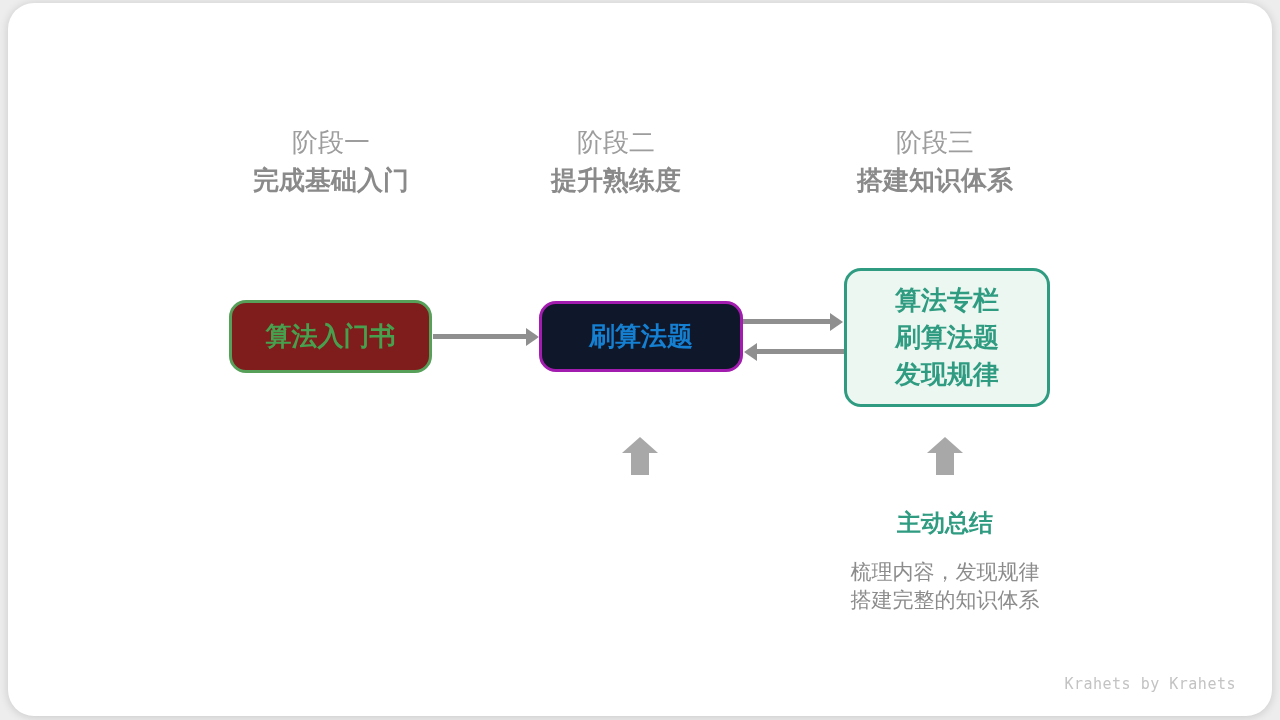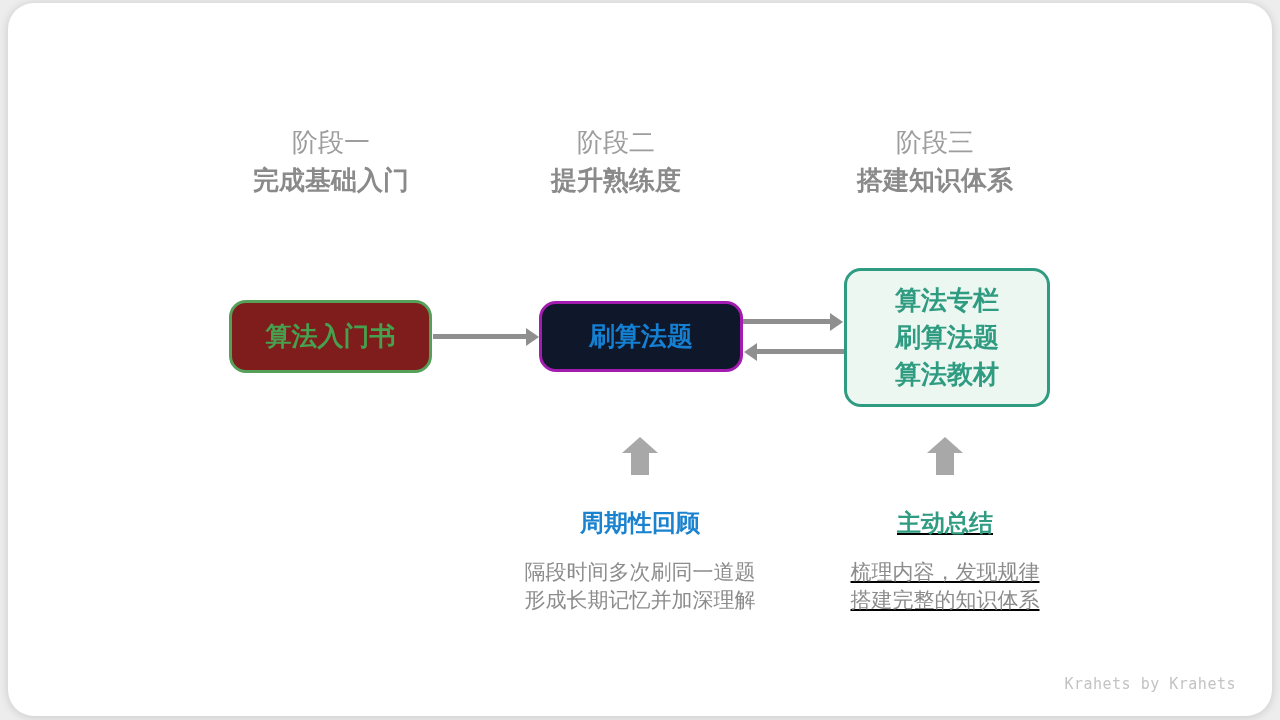--- a/index.html
+++ b/index.html
@@ -47,21 +47,21 @@
   .ah3{left:744px;top:343px;}
   
   .up-arrow{position:absolute;width:36px;height:38px;top:437px;}
   .up-arrow .head{width:0;height:0;margin:0 auto;
     border-left:18px solid transparent;border-right:18px solid transparent;
     border-bottom:16px solid #a8a8a8;}
   .up-arrow .stem{width:18px;height:22px;margin:0 auto;background:#a8a8a8;}
   .ua1{left:622px;} .ua2{left:927px;}
   
   .annotation{position:absolute;width:340px;text-align:center;top:508px;}
-  .ann1{left:470px;} .ann2{left:775px;text-decoration:underline;}
+  .ann1{left:470px;} .ann2{left:775px;}
   .ann-title{font-size:24px;font-weight:700;line-height:30px;}
   .ann1 .ann-title{color:#1a82cf;}
   .ann2 .ann-title{color:#2f9c81;}
   .ann-desc{margin-top:20px;font-size:21px;color:#8c8c8c;line-height:28px;font-weight:400;}
   
   .credit{
     position:absolute;right:44px;top:675px;
     font-family:"DejaVu Sans Mono","Liberation Mono",monospace;
     font-size:15px;color:#c3c3c3;letter-spacing:0.5px;
   }
@@ -87,48 +87,41 @@
 
   <div class="node node-green">
     <div class="node-line">算法入门书</div>
   </div>
   <div class="node node-blue">
     <div class="node-line">刷算法题</div>
   </div>
   <div class="node node-teal">
     <div class="node-line">算法专栏</div>
     <div class="node-line">刷算法题</div>
-    <div class="node-line">算法教材</div>
+    <div class="node-line">发现规律</div>
   </div>
 
   <div class="h-arrow-line al1"></div>
   <div class="h-arrow-head head-right ah1"></div>
 
   <div class="h-arrow-line al2"></div>
   <div class="h-arrow-head head-right ah2"></div>
 
   <div class="h-arrow-line al3"></div>
   <div class="h-arrow-head head-left ah3"></div>
 
   <div class="up-arrow ua1">
     <div class="head"></div>
     <div class="stem"></div>
   </div>
   <div class="up-arrow ua2">
     <div class="head"></div>
     <div class="stem"></div>
   </div>
 
-  <div class="annotation ann1">
-    <div class="ann-title">周期性回顾</div>
-    <div class="ann-desc">
-      <div>隔段时间多次刷同一道题</div>
-      <div>形成长期记忆并加深理解</div>
-    </div>
-  </div>
   <div class="annotation ann2">
     <div class="ann-title">主动总结</div>
     <div class="ann-desc">
       <div>梳理内容，发现规律</div>
       <div>搭建完整的知识体系</div>
     </div>
   </div>
 
   <div class="credit">Krahets by Krahets</div>
 </div>

